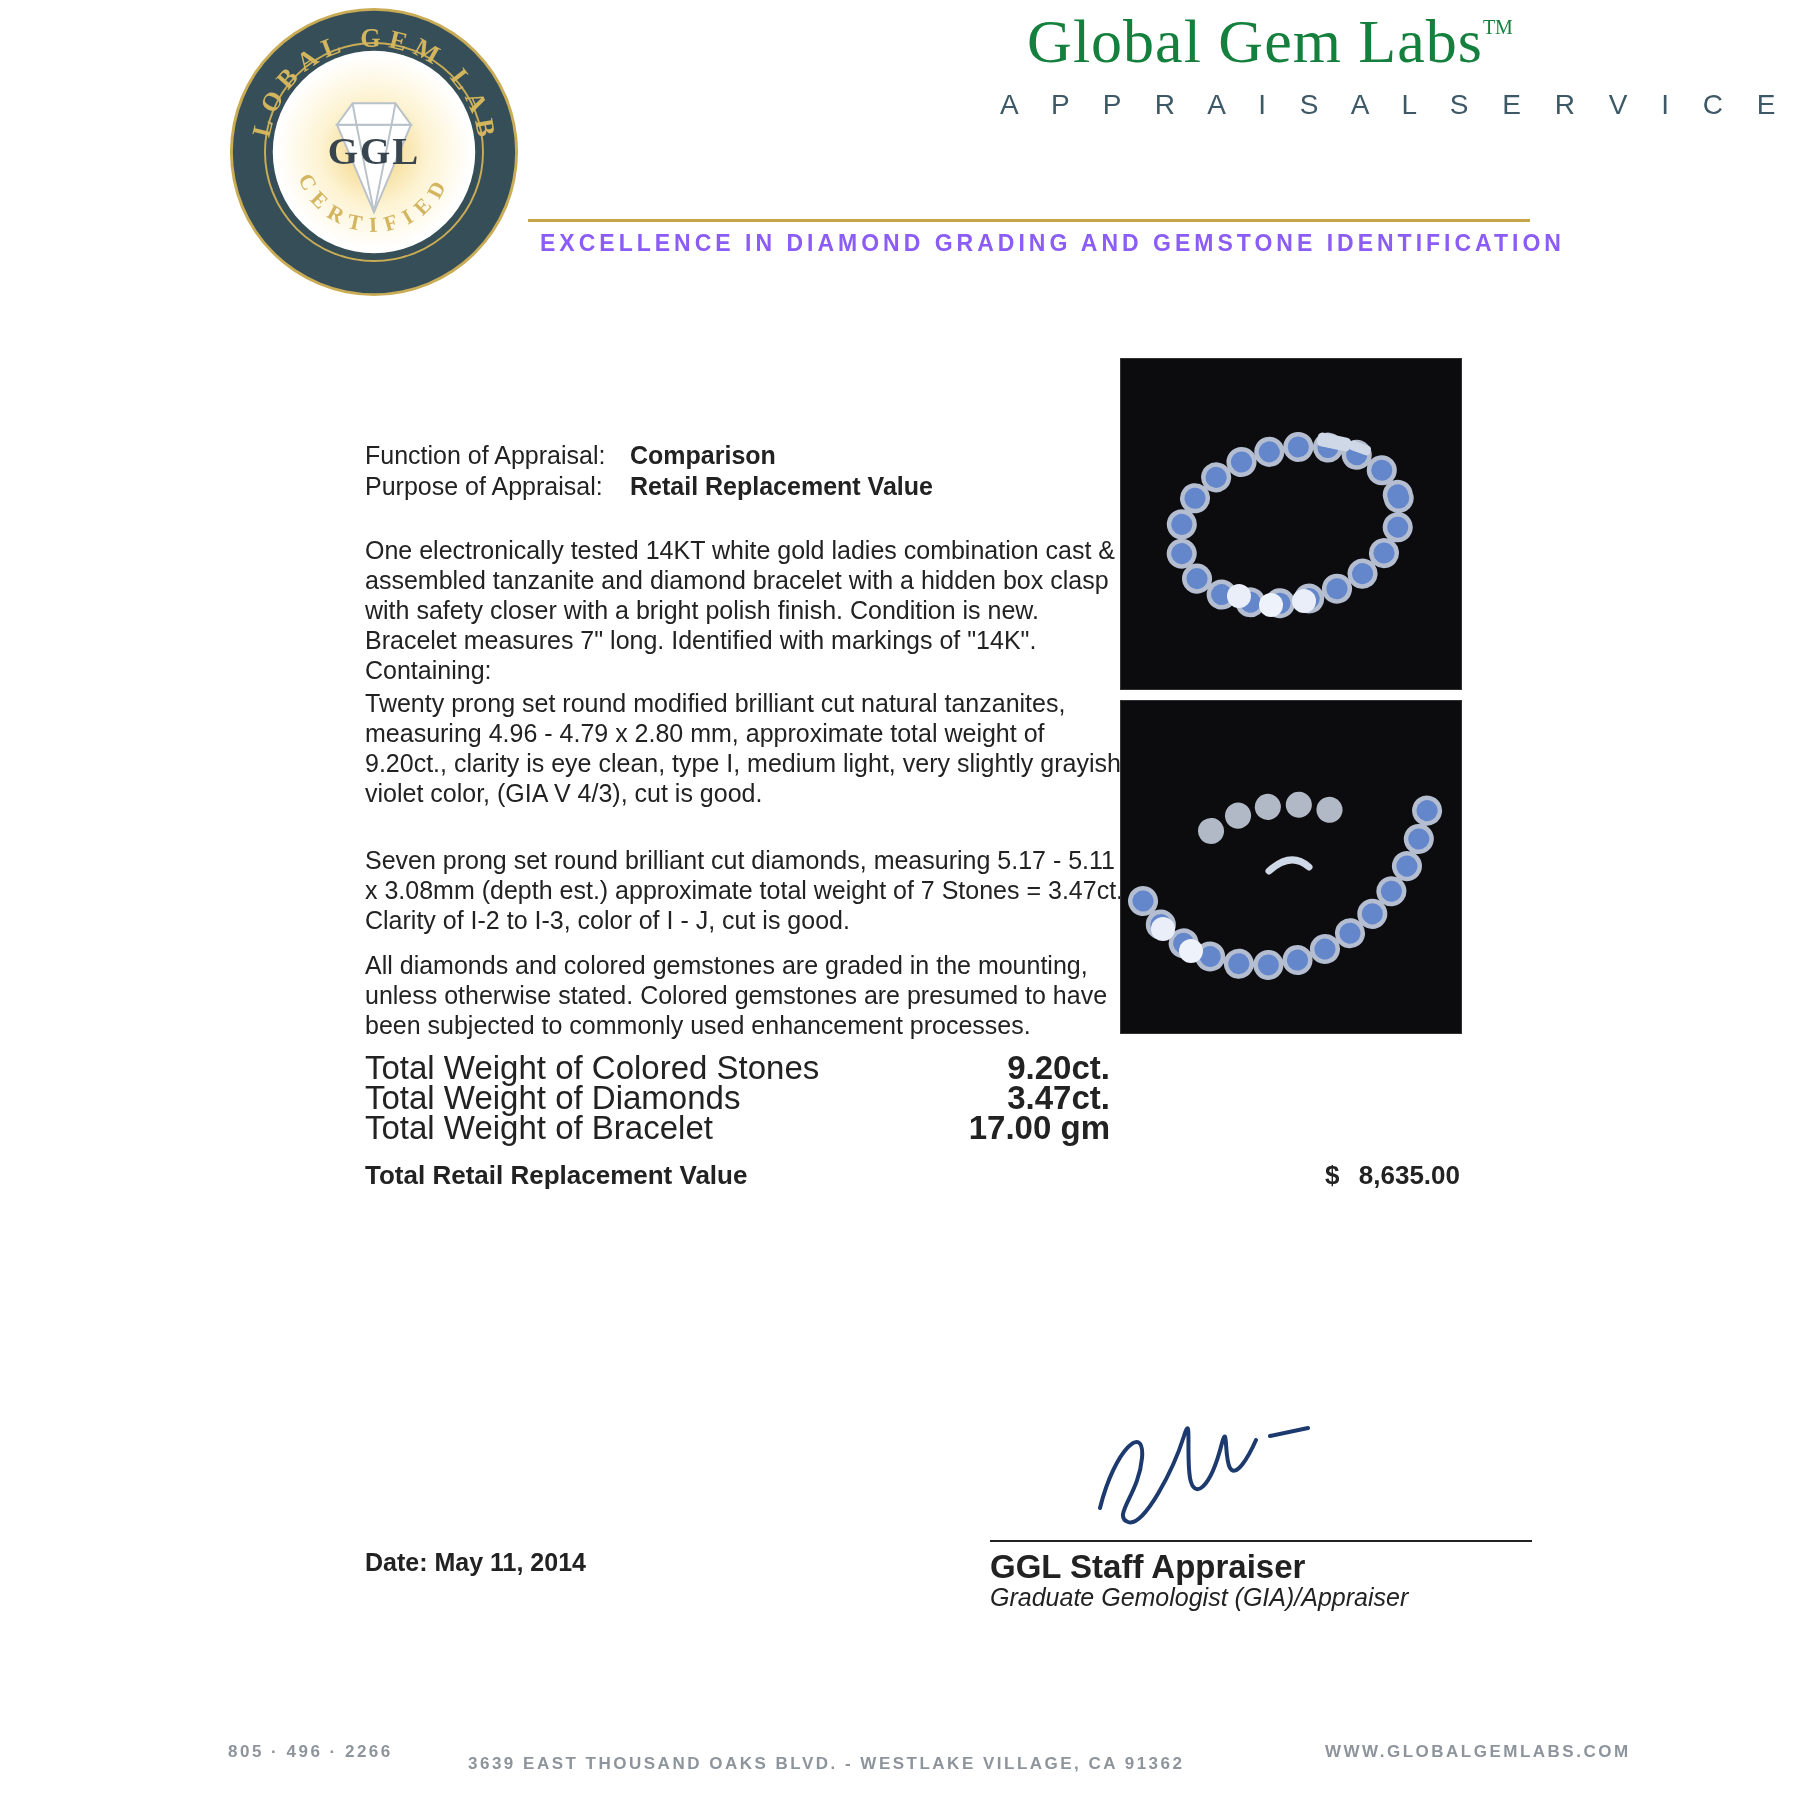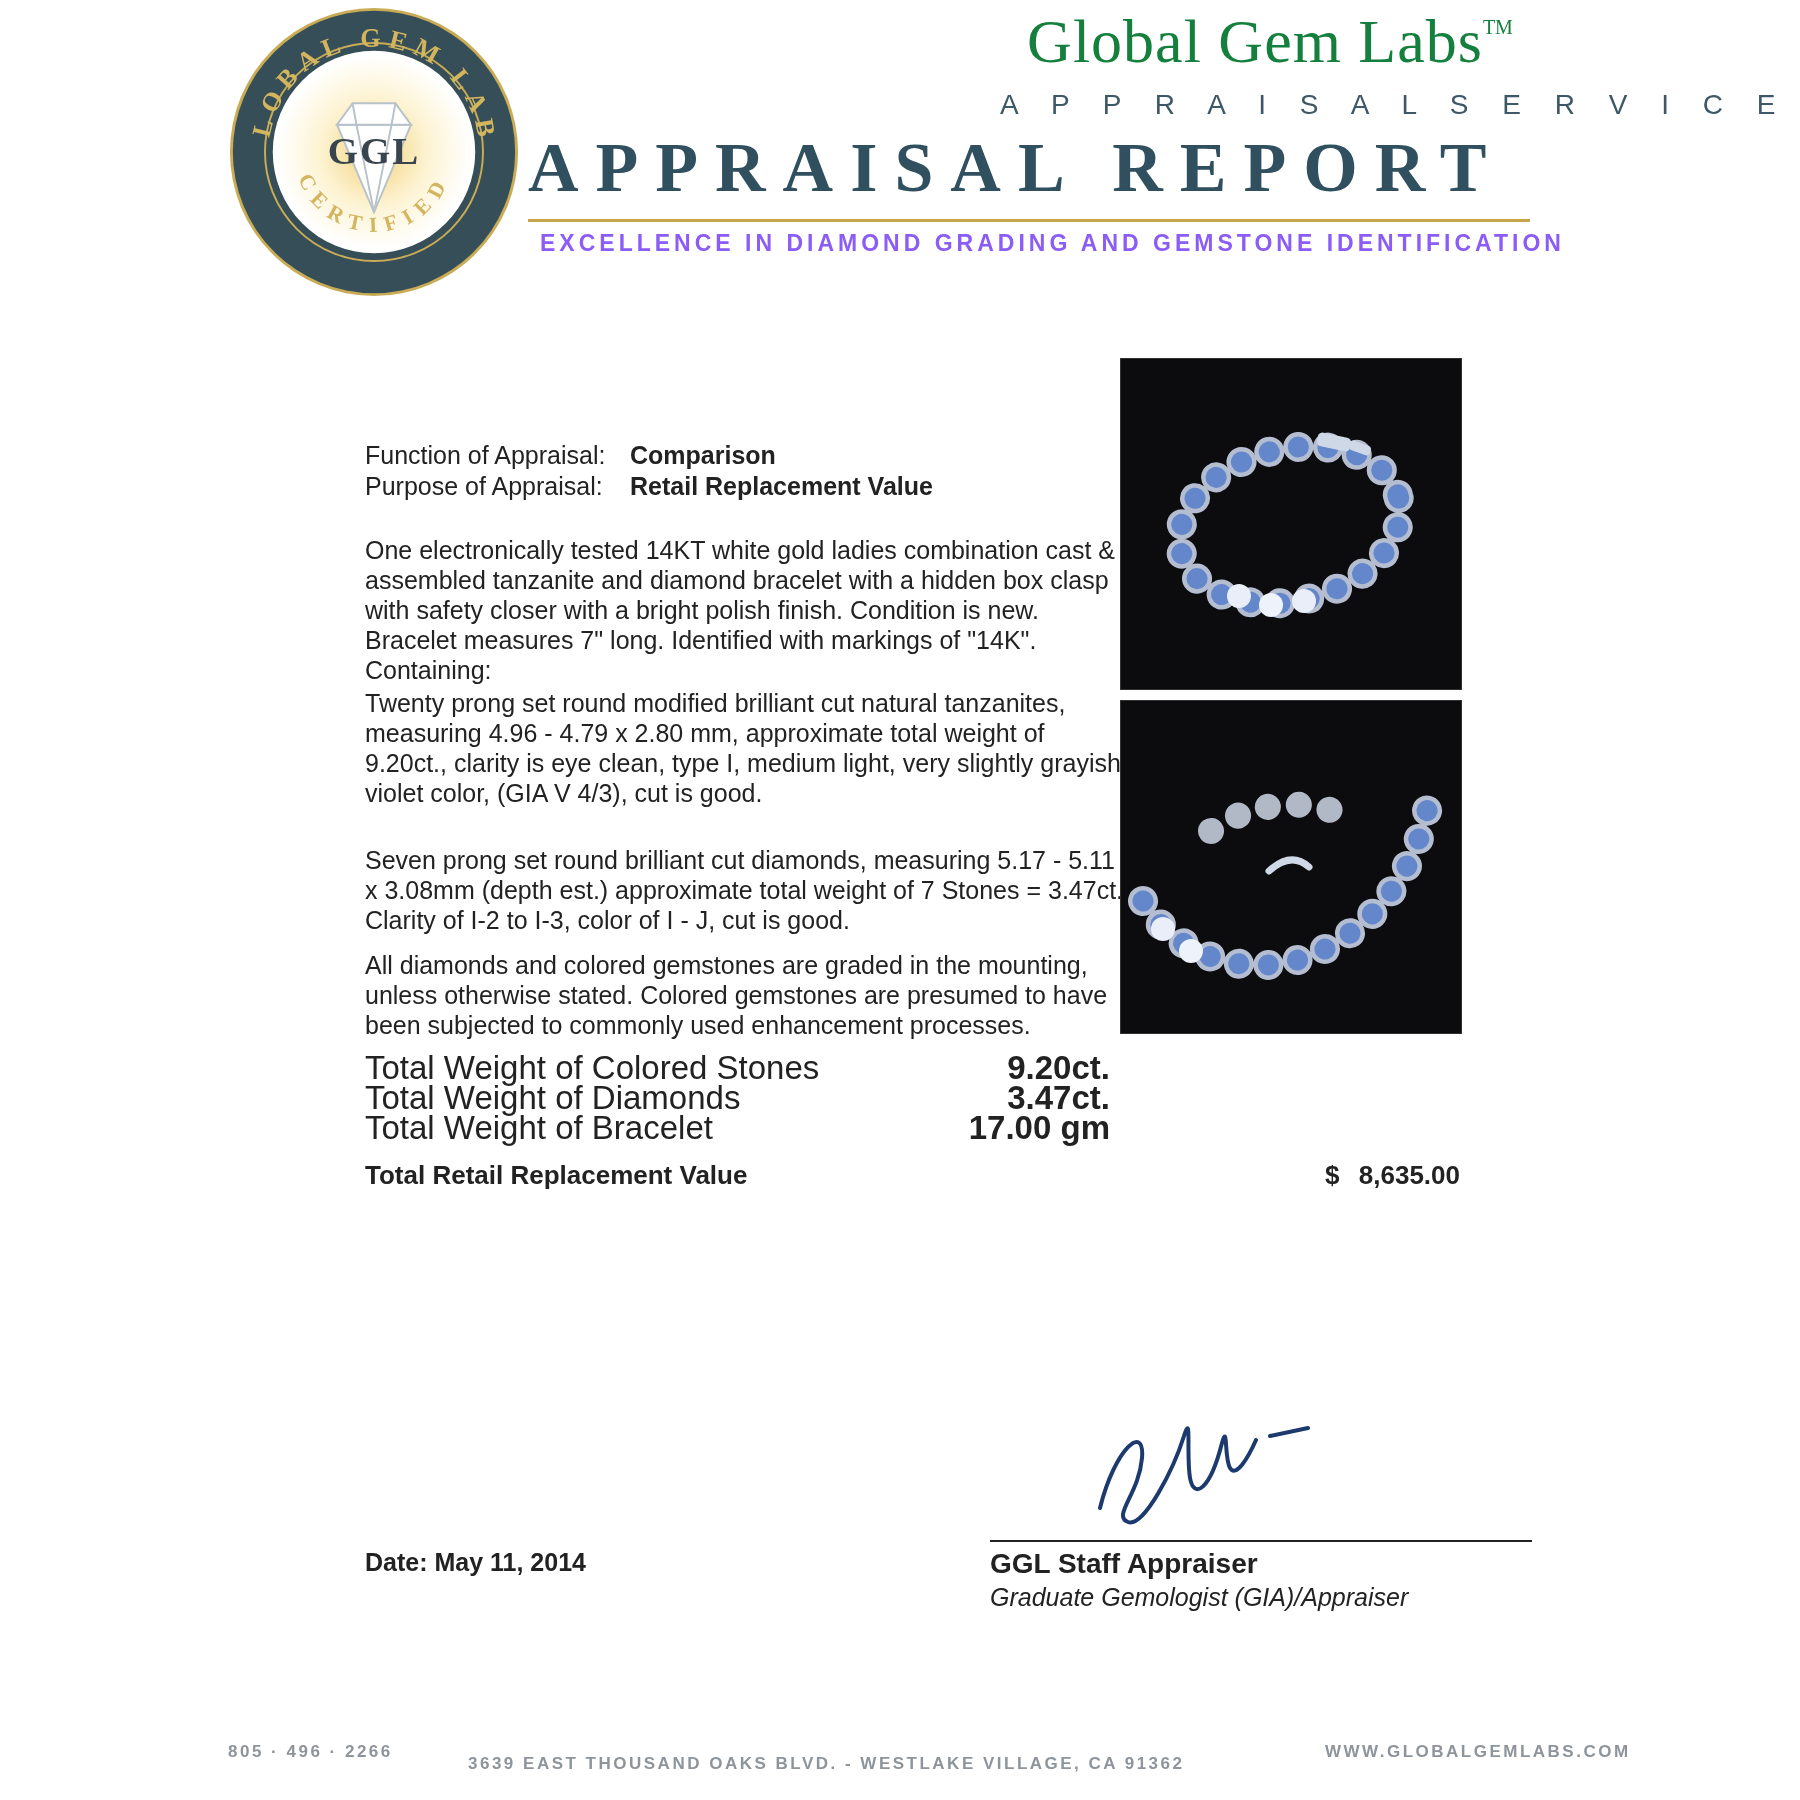--- a/index.html
+++ b/index.html
@@ -54,21 +54,21 @@
     font-size:26px;font-weight:bold;
   }
   
   .photo{position:absolute;left:1120px;width:340px;background:#0c0c0e;border:1px solid #333;}
   .photo-1{top:358px;height:330px;}
   .photo-2{top:700px;height:332px;}
   .photo svg{display:block;}
   
   .sig-area{position:absolute;left:990px;top:1398px;width:542px;height:142px;border-bottom:2px solid #222;}
   .sig-svg{position:absolute;left:80px;top:0;}
-  .appraiser-name{position:absolute;left:990px;top:1548px;font-size:28px;font-weight:bold;}
+  .appraiser-name{position:absolute;left:990px;top:1548px;font-size:33px;font-weight:bold;}
   .appraiser-title{position:absolute;left:990px;top:1583px;font-size:25px;font-style:italic;}
   .date-line{position:absolute;left:365px;top:1548px;font-size:25px;font-weight:bold;}
   
   .footer{position:absolute;left:0;top:1742px;width:1800px;font-size:17px;font-weight:bold;
     letter-spacing:2.5px;color:#8d949b;white-space:nowrap;}
   .footer-phone{position:absolute;left:228px;}
   .footer-address{position:absolute;left:468px;margin-top:12px;}
   .footer-site{position:absolute;left:1325px;}
 </style>
 </head>
@@ -111,21 +111,20 @@
     </text>
   </svg>
 
   <div class="brand-block">
     <div class="brand">
       <span>Global Gem Labs</span><sup>TM</sup>
     </div>
     <div class="services">A P P R A I S A L   S E R V I C E S</div>
   </div>
 
-  <div class="report-title">APPRAISAL REPORT</div>
   <div class="gold-rule"></div>
   <div class="tagline">EXCELLENCE IN DIAMOND GRADING AND GEMSTONE IDENTIFICATION</div>
 
   <div class="fields">
     <div class="field-row">
       <span class="field-label">Function of Appraisal:</span>
       <span class="field-value">Comparison</span>
     </div>
     <div class="field-row">
       <span class="field-label">Purpose of Appraisal:</span>

